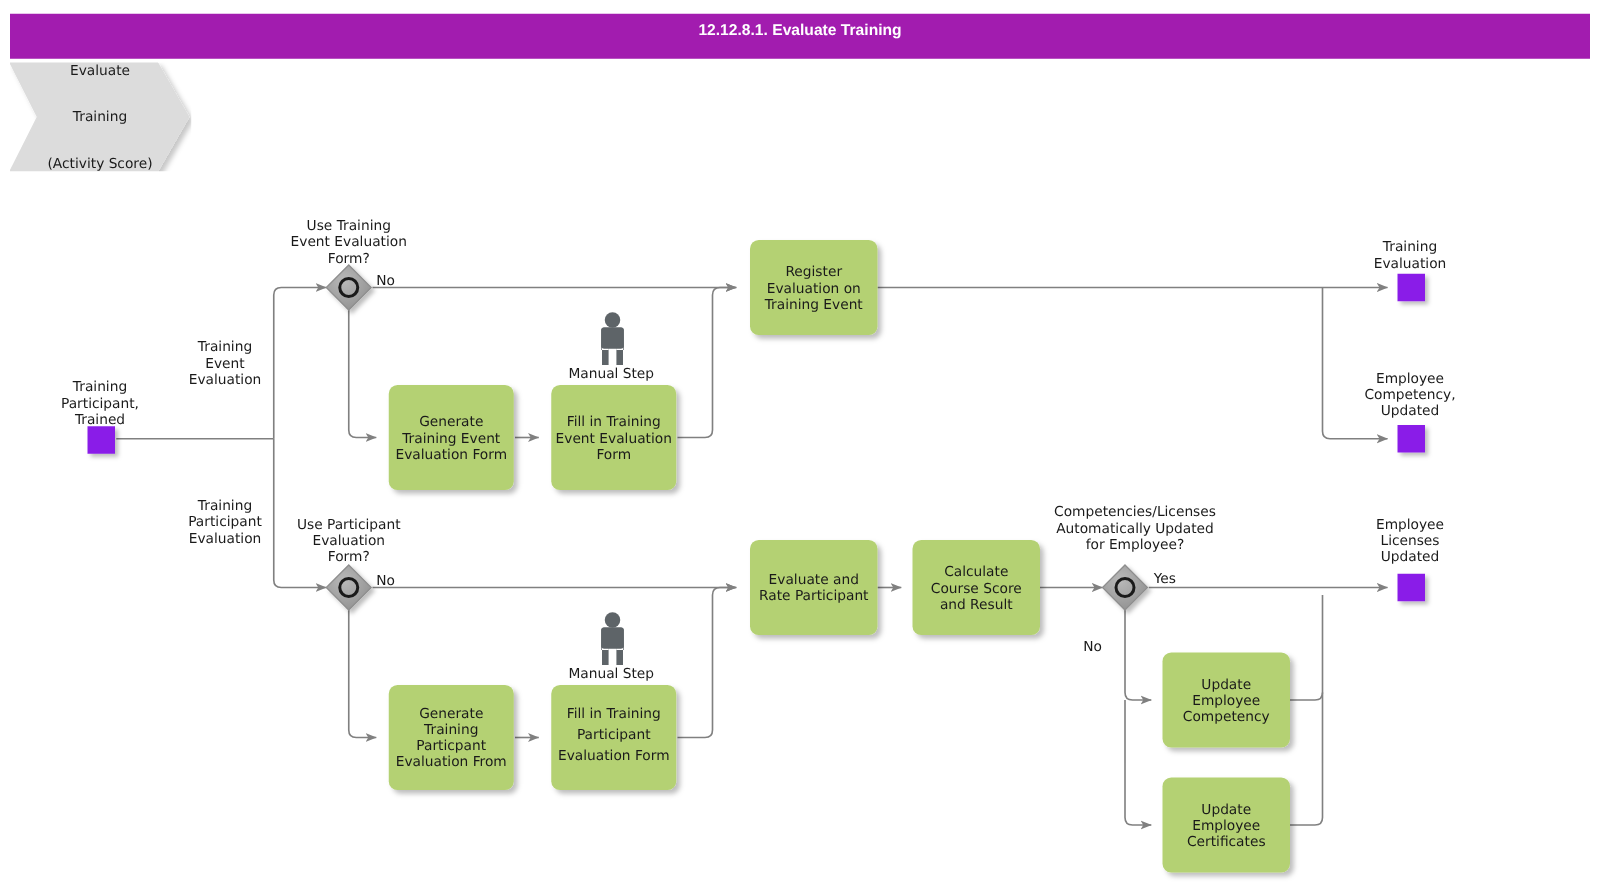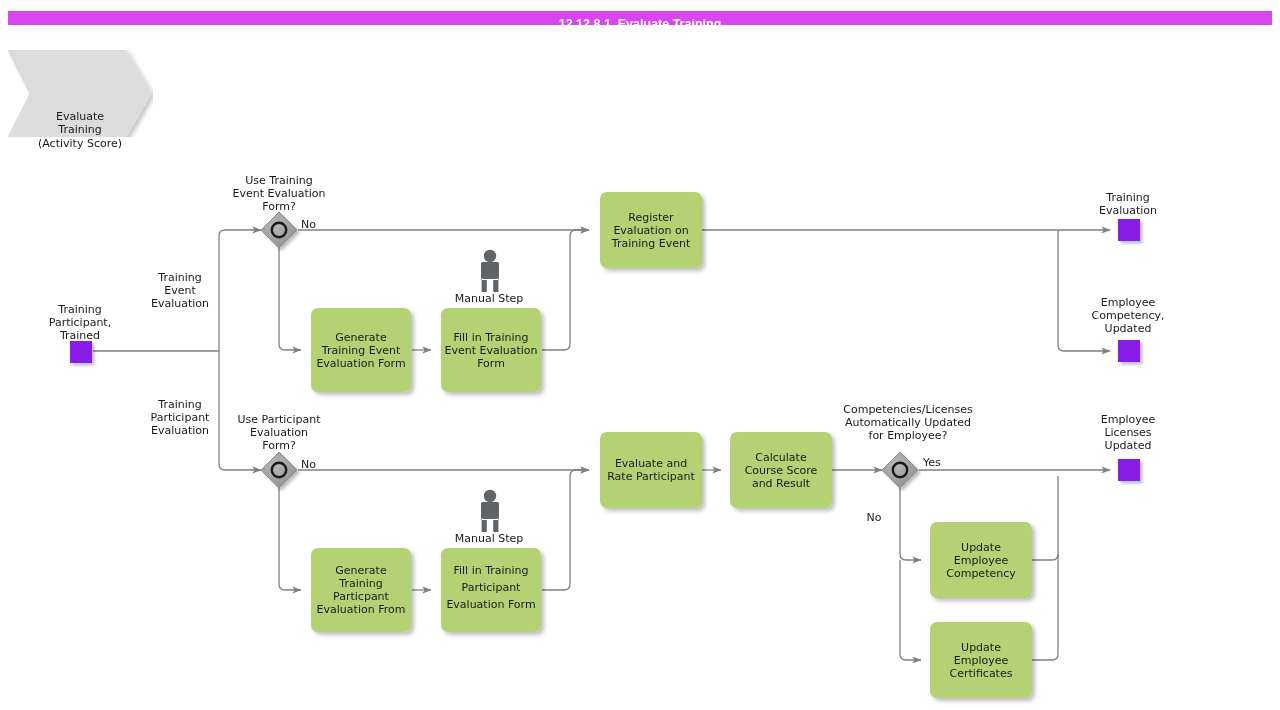--- a/index.html
+++ b/index.html
@@ -16,22 +16,22 @@
     width: 1280px;
     height: 710px;
     background: #ffffff;
   }
   
   .titlebar {
     position: absolute;
     left: 8px;
     top: 11px;
     width: 1264px;
-    height: 14px;
-    background: #d946ef;
+    height: 36px;
+    background: #a21caf;
     box-sizing: border-box;
   }
   .titlebar-text {
     position: absolute;
     left: 0;
     top: 0;
     width: 100%;
     height: 27px;
     line-height: 27px;
     text-align: center;
@@ -51,28 +51,27 @@
   }
   .chevron-label {
     position: absolute;
     left: 20px;
     top: 50px;
     width: 120px;
     height: 87px;
     display: flex;
     flex-direction: column;
     align-items: center;
-    justify-content: flex-end;
+    justify-content: space-between;
     font-size: 11px;
     color: #1a1a1a;
     line-height: 13.5px;
     text-align: center;
     font-family: "DejaVu Sans", sans-serif;
     pointer-events: none;
-    margin-top: 13px;
   }
   
   svg.diagram {
     position: absolute;
     left: 0;
     top: 0;
     width: 1280px;
     height: 710px;
   }
   .node-label {

